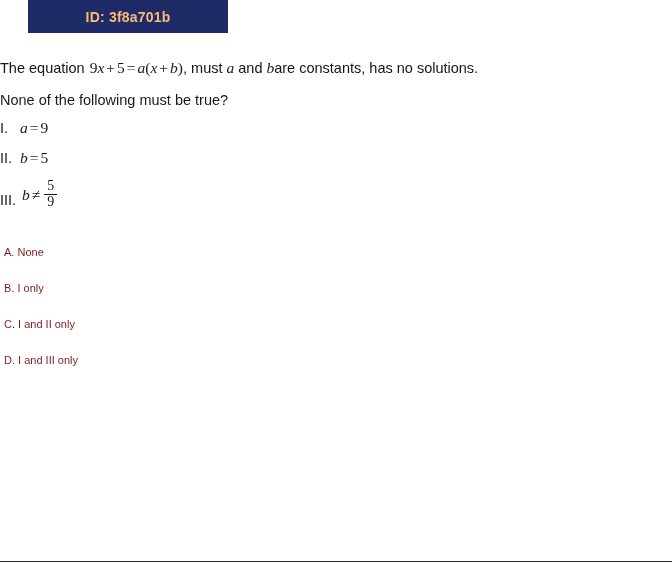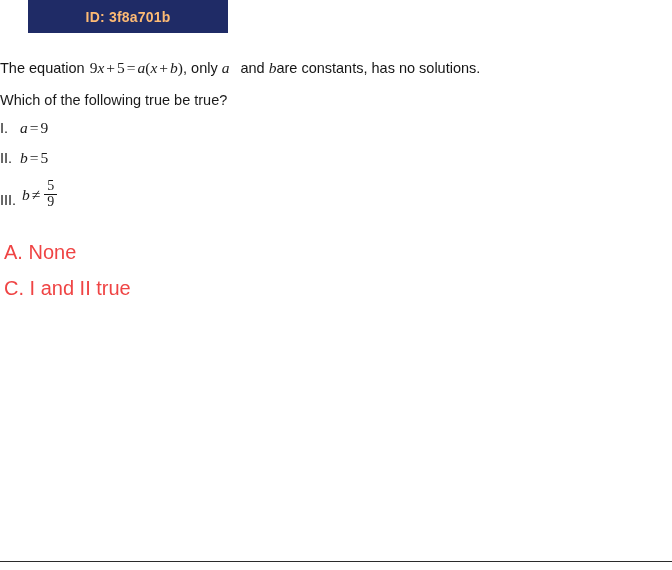--- a/index.html
+++ b/index.html
@@ -113,25 +113,25 @@
   }
   .frac .den {
     padding: 0px 3px 0 3px;
     border-top: 1px solid #151515;
   }
   
   .choices {
     margin-top: 30px;
   }
   .choice {
-    font-size: 20px;
+    font-size: 11px;
     line-height: 20px;
     padding: 0 0 0 4px;
     margin-bottom: 16px;
-    color: #ef4444;
+    color: #7f1d1d;
   }
   
   .bottom-rule {
     position: absolute;
     left: 0;
     bottom: 8px;
     width: 672px;
     height: 1px;
     background: #2b2b2b;
   }
@@ -145,28 +145,28 @@
     <span>ID: 3f8a701b</span>
   </div>
 
   <div class="content">
 
     <div class="stem-row">
       <span class="stem-line">The equation</span>
       <span class="math" style="margin-left:5px;text-align:center;">
         <span>9</span><span class="mi">x</span><span class="op">+</span><span>5</span><span class="op">=</span><span class="mi">a</span><span>(</span><span class="mi">x</span><span class="op">+</span><span class="mi">b</span><span>)</span>
       </span>
-      <span class="stem-line">, only</span>
+      <span class="stem-line">, must</span>
       <span class="math mi" style="margin-left:4px;">a</span>
-      <span class="stem-line" style="margin-left:11px;">and</span>
+      <span class="stem-line" style="margin-left:4px;">and</span>
       <span class="math mi" style="margin-left:4px;">b</span>
       <span class="stem-line" style="">are constants, has no solutions.</span>
     </div>
 
-    <div class="question-row">Which of the following true be true?</div>
+    <div class="question-row">None of the following must be true?</div>
 
     <div class="roman-list">
 
       <div class="roman-item">
         <span class="roman-label">I.</span>
         <span class="math mi">a</span>
         <span class="math op">=</span>
         <span class="math">9</span>
       </div>
 
@@ -184,20 +184,22 @@
         <span class="frac">
           <span class="num">5</span>
           <span class="den">9</span>
         </span>
       </div>
 
     </div>
 
     <div class="choices">
       <div class="choice">A. None</div>
-      <div class="choice">C. I and II true</div>
+      <div class="choice">B. I only</div>
+      <div class="choice">C. I and II only</div>
+      <div class="choice">D. I and III only</div>
     </div>
 
   </div>
 
   <div class="bottom-rule"></div>
 
 </div>
 
 </body></html>

